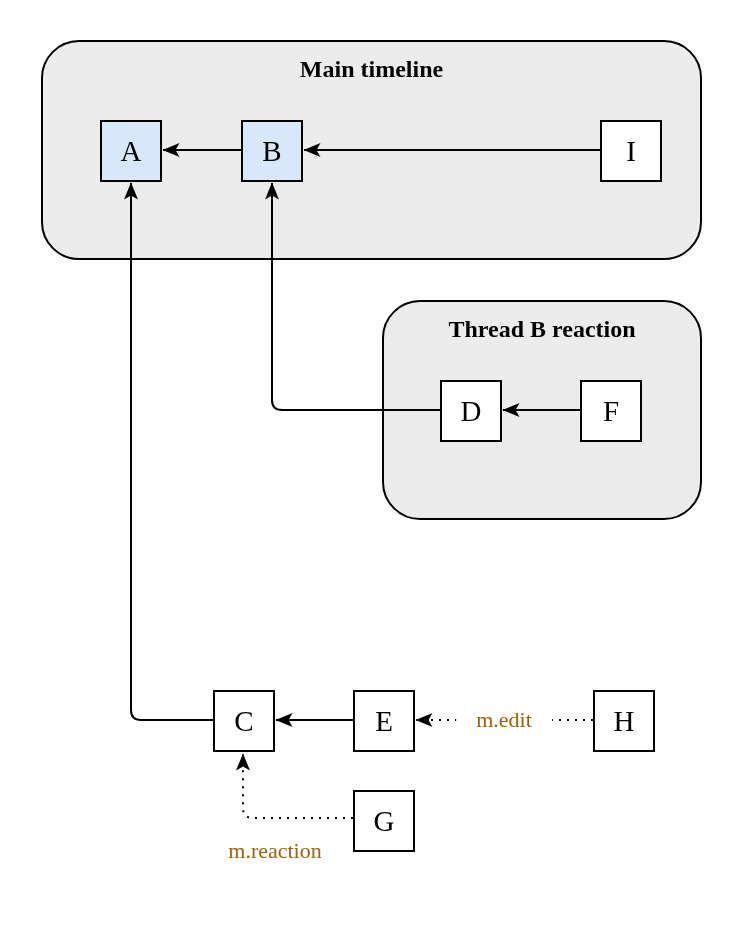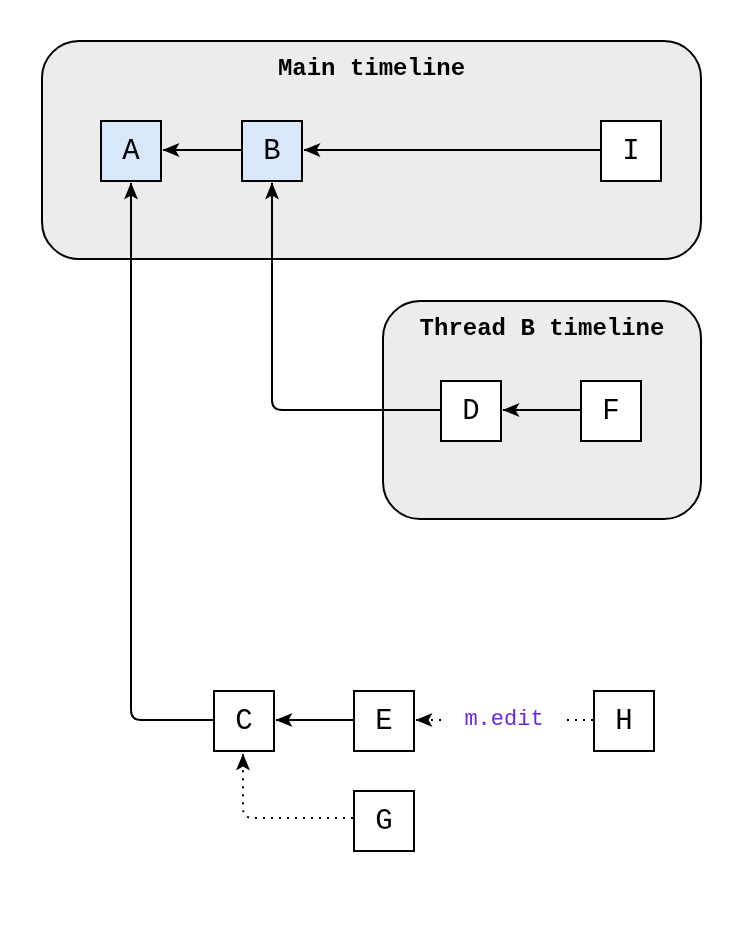--- a/index.html
+++ b/index.html
@@ -5,21 +5,21 @@
   html, body {
     margin: 0;
     padding: 0;
     background: #ffffff;
   }
   .canvas {
     position: relative;
     width: 717px;
     height: 942px;
     background: #ffffff;
-    font-family: Liberation Mono, monospace;
+    font-family: Liberation Serif, serif;
     color: #000000;
     overflow: hidden;
   }
   .container {
     position: absolute;
     box-sizing: border-box;
     background: var(--container-fill, #ececec);
     border: 2px solid var(--container-stroke, #000000);
     border-radius: 38px;
   }
@@ -68,34 +68,34 @@
     color: #000000;
   }
   .edge-label {
     position: absolute;
     transform: translate(-50%, -50%);
     background: #ffffff;
     padding: 1px 20px;
     font-size: 22px;
     line-height: 26px;
     white-space: nowrap;
-    color: #6d28d9;
+    color: #a16207;
   }
 </style>
 </head>
 <body>
 
 <div class="canvas">
 
   <div class="container" style="left:41px;top:40px;width:661px;height:220px">
     <div class="container-title">Main timeline</div>
   </div>
 
   <div class="container" style="left:382px;top:300px;width:320px;height:220px">
-    <div class="container-title">Thread B timeline</div>
+    <div class="container-title">Thread B reaction</div>
   </div>
 
 
   <svg class="edges" width="756" height="942" viewBox="0 0 756 942">
     <defs>
       <marker id="arrow" markerWidth="20" markerHeight="16" refX="17.5" refY="8" orient="auto" markerUnits="userSpaceOnUse">
         <path d="M 18 8 L 1 1 L 5 8 L 1 15 Z"></path>
       </marker>
     </defs>
     <path class="edge solid" d="M 241 150 L 163 150" marker-end="url(#arrow)"></path>
@@ -130,14 +130,15 @@
     <span class="node-label">E</span>
   </div>
   <div class="node" style="left:593px;top:690px">
     <span class="node-label">H</span>
   </div>
   <div class="node" style="left:353px;top:790px">
     <span class="node-label">G</span>
   </div>
 
   <div class="edge-label" style="left:504px;top:720px">m.edit</div>
+  <div class="edge-label" style="left:275px;top:851px">m.reaction</div>
 
 </div>
 
 </body></html>

